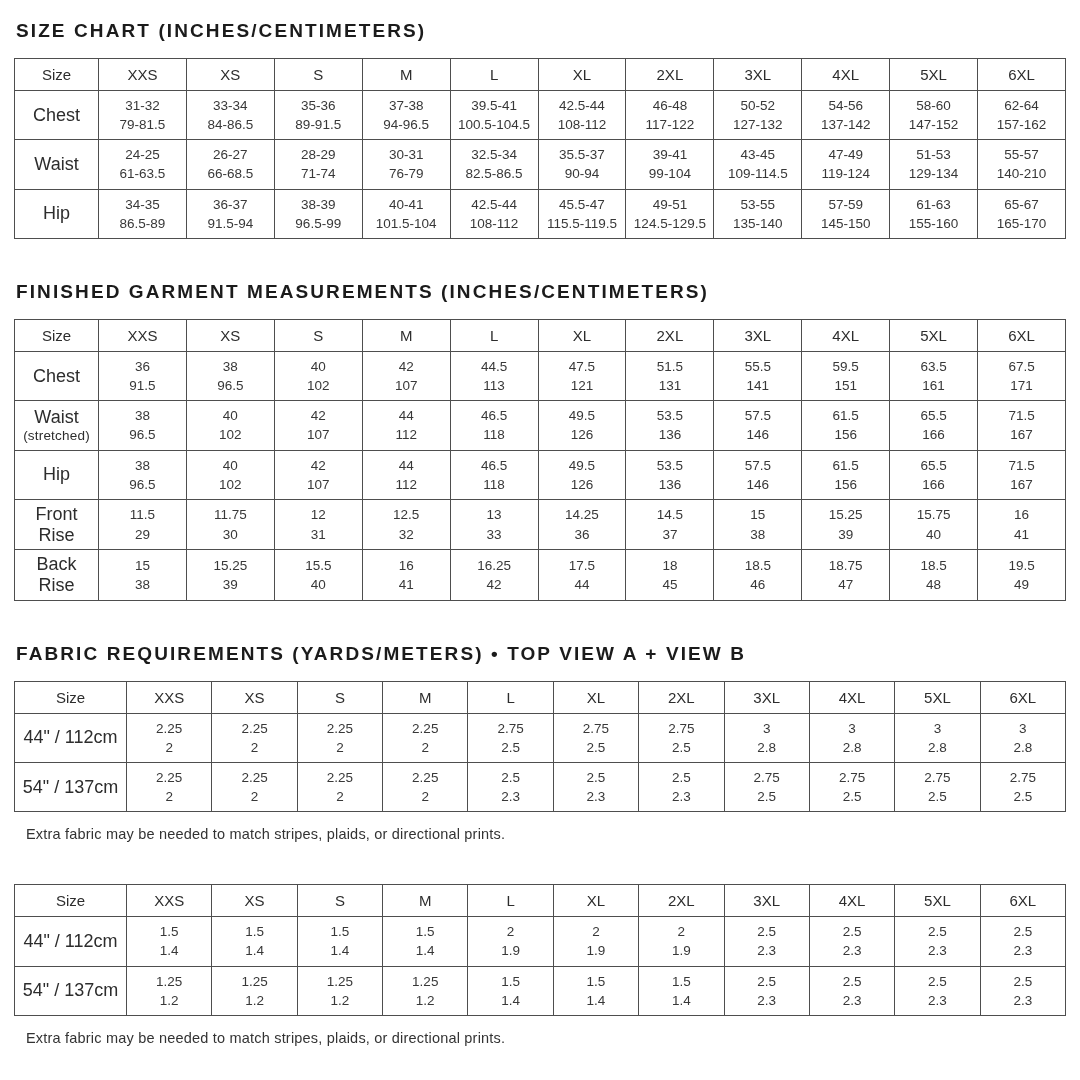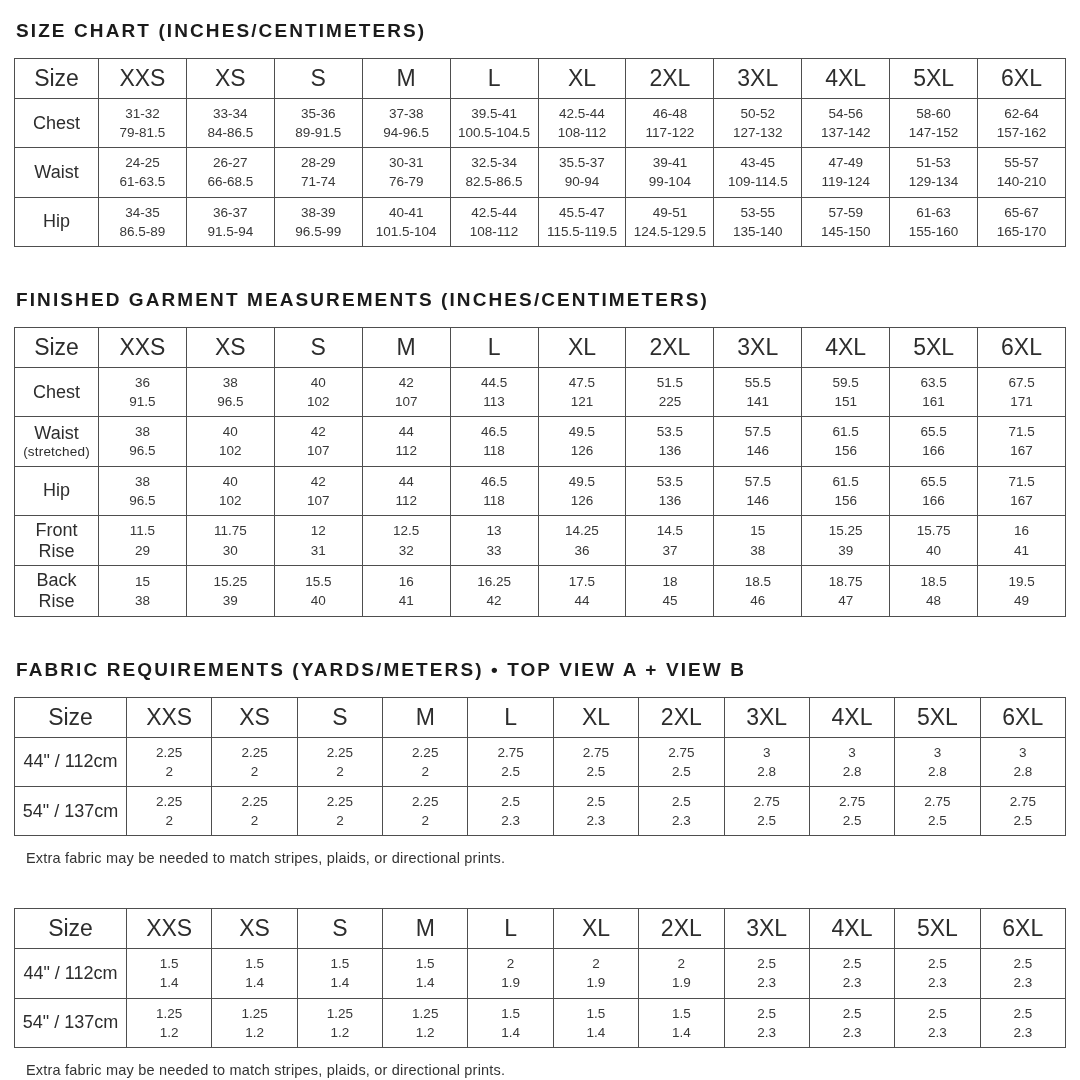--- a/index.html
+++ b/index.html
@@ -27,21 +27,21 @@
     table-layout: fixed;
   }
   th, td {
     border: 1px solid #4e4e4e;
     text-align: center;
     vertical-align: middle;
     font-weight: 400;
     background: #ffffff;
   }
   thead th {
-    font-size: 23px;
+    font-size: 15px;
     color: #2d2d2d;
     padding: 6px 2px;
     height: 32px;
   }
   tbody th.row-head {
     font-size: 18px;
     color: #2d2d2d;
     padding: 4px 2px;
     line-height: 1.15;
   }
@@ -276,21 +276,21 @@
           <td>
             <div>44.5</div>
             <div>113</div>
           </td>
           <td>
             <div>47.5</div>
             <div>121</div>
           </td>
           <td>
             <div>51.5</div>
-            <div>225</div>
+            <div>131</div>
           </td>
           <td>
             <div>55.5</div>
             <div>141</div>
           </td>
           <td>
             <div>59.5</div>
             <div>151</div>
           </td>
           <td>

